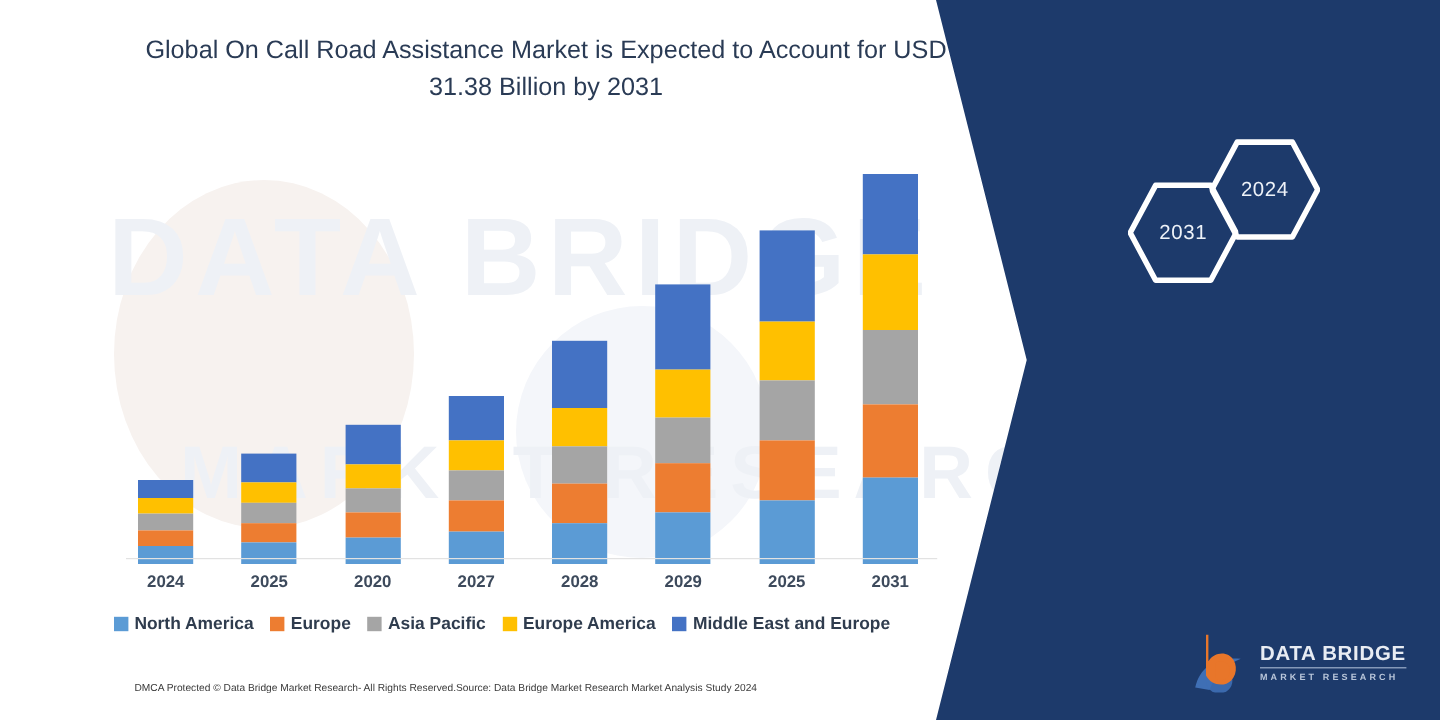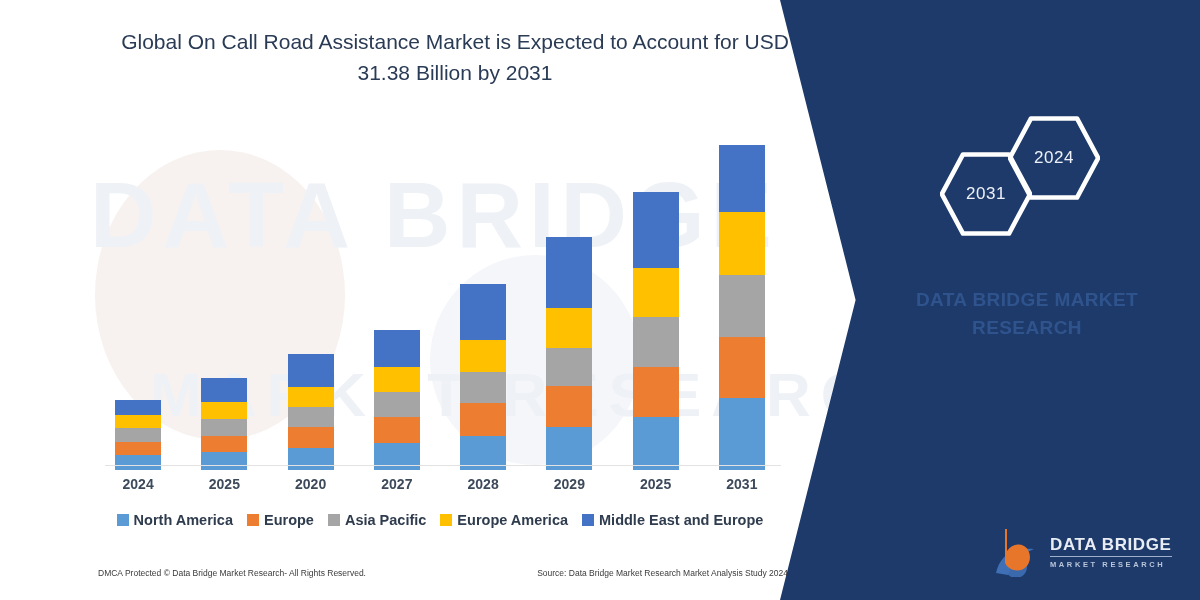--- a/index.html
+++ b/index.html
@@ -74,31 +74,31 @@
     position:absolute; left:95px; top:476px; width:690px; height:22px;
     display:flex; justify-content:space-around; z-index:3;
   }
   .xlabels span{
     width:46px; text-align:center; font-size:14px; font-weight:700; color:#3d4a5c;
   }
 
   
   .legend{
     position:absolute; left:95px; top:512px; width:690px;
-    display:flex; justify-content:center; align-items:center; gap:14px;
+    display:flex; align-items:center; gap:14px;
     z-index:3;
   }
   .legend .item{ display:flex; align-items:center; gap:5px; }
   .legend .swatch{ width:12px; height:12px; display:block; }
   .legend .lbl{ font-size:14.5px; font-weight:700; color:#2f3c4e; white-space:nowrap; }
 
   
   .footer{
-    position:absolute; left:98px; top:568px; width:690px;
-    display:flex; justify-content:space-between; align-items:center;
+    position:absolute; left:112px; top:568px; width:690px;
+    display:flex; justify-content:flex-start; align-items:center;
     font-size:8.5px; color:#3a3a3a; z-index:3;
   }
   .footer span{ white-space:nowrap; }
 
   
   .hex{
     position:absolute;
     display:flex; align-items:center; justify-content:center;
     color:#eef2f8; font-size:17px; font-weight:400; letter-spacing:.5px;
   }
@@ -227,21 +227,20 @@
     </div>
 
   <div class="footer">
     <span>DMCA Protected © Data Bridge Market Research-  All Rights Reserved.</span>
     <span>Source: Data Bridge Market Research  Market Analysis Study 2024</span>
   </div>
 
   <div class="navy-panel"></div>
 
 
-  <div class="navy-wm" style="right:18px;left:auto;width:310px;z-index:6;">DATA BRIDGE MARKET RESEARCH</div>
 
   <div class="hex" id="hex-2031">
     <svg viewBox="0 0 100 100">
       <polygon points="25,7 75,7 98,50 75,93 25,93 2,50" fill="none" stroke="#ffffff" stroke-width="5" stroke-linejoin="round"></polygon>
     </svg>
     <span>2031</span>
   </div>
 
   <div class="hex" id="hex-2024">
     <svg viewBox="0 0 100 100">

